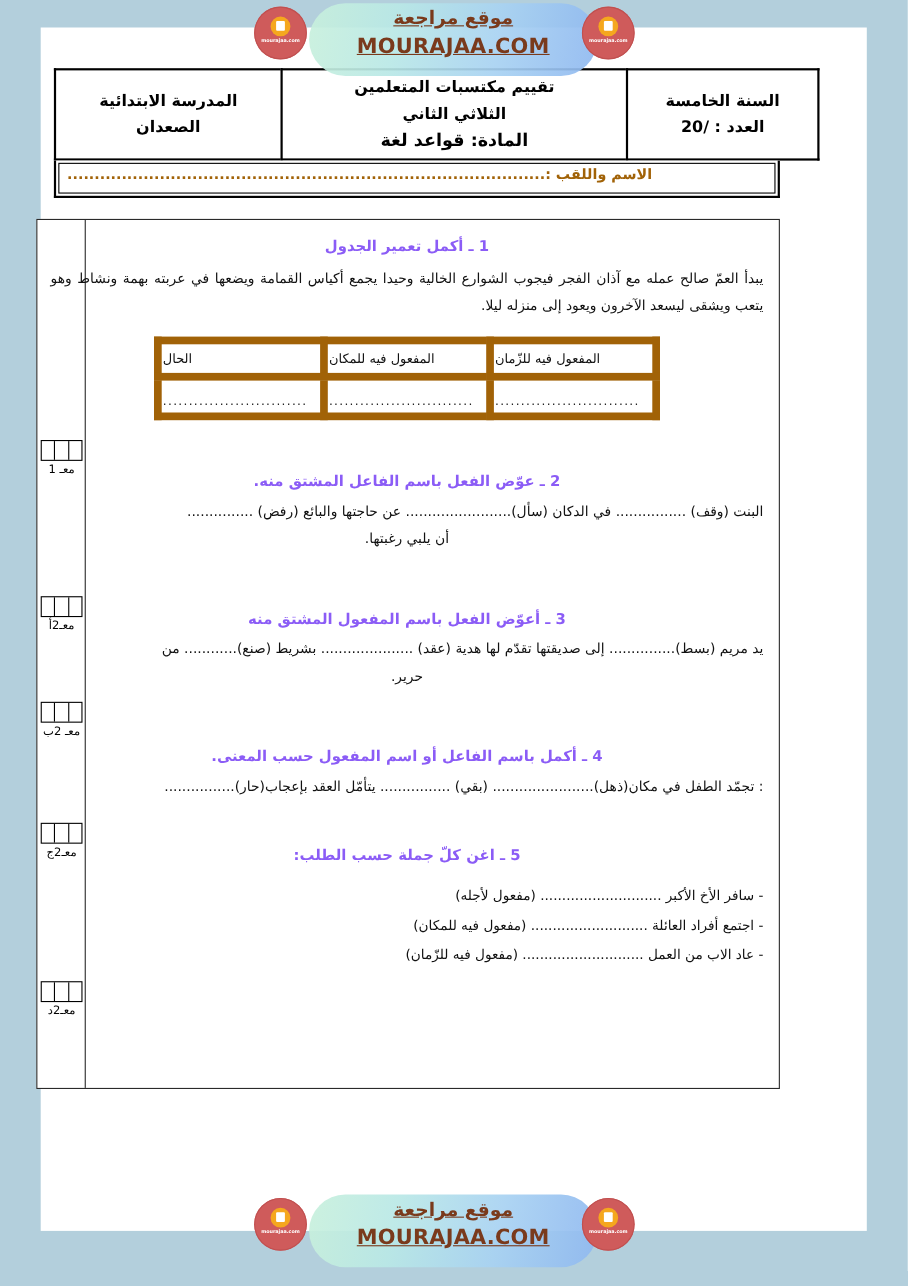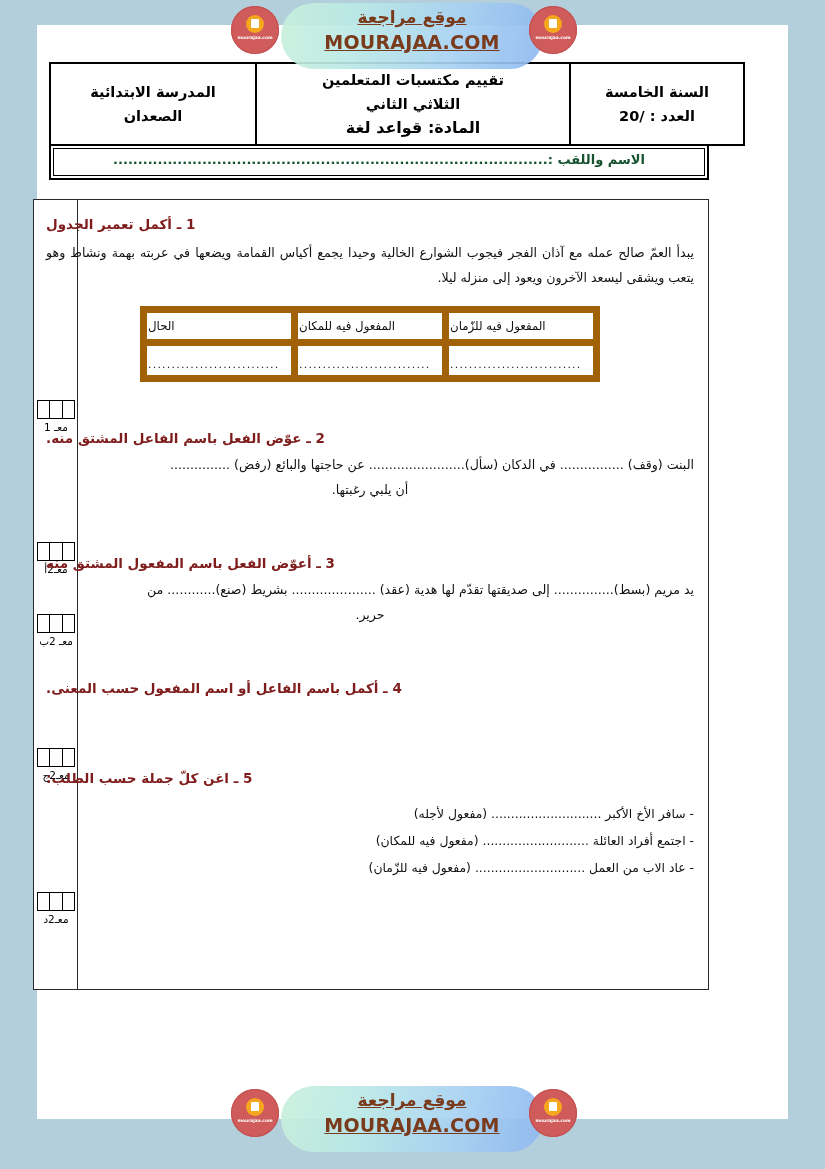--- a/index.html
+++ b/index.html
@@ -163,22 +163,22 @@
     border: 1px solid #000;
     box-sizing: border-box;
   }
   .name-line {
     position: absolute;
     right: 10px;
     top: 6px;
     left: 10px;
     font-size: 13px;
     font-weight: bold;
-    color: #14532d;
-    text-align: center;
+    color: #a16207;
+    text-align: left;
     white-space: nowrap;
     overflow: hidden;
     font-family: "DejaVu Sans", sans-serif;
   }
 
   
   .body-frame {
     position: absolute;
     left: 33px;
     top: 199px;
@@ -194,22 +194,22 @@
     left: 43px;
     top: 0;
     bottom: 0;
     width: 1px;
     background: #2a2a2a;
   }
 
   .q-title {
     font-size: 13.5px;
     font-weight: bold;
-    color: #7f1d1d;
-    text-align: left;
+    color: #8b5cf6;
+    text-align: center;
     line-height: 20px;
     font-family: "DejaVu Sans", sans-serif;
     direction: rtl;
   }
   .q-body {
     font-size: 12.6px;
     color: #111;
     text-align: justify;
     line-height: 25px;
     direction: rtl;
@@ -290,21 +290,21 @@
   .score .lab {
     margin-top: 2px;
     font-size: 10.5px;
     color: #000;
     direction: rtl;
     font-family: "DejaVu Sans", sans-serif;
     white-space: nowrap;
   }
   #sc1 { top: 200px; }
   #sc2 { top: 330px; margin-top: 12px; }
-  #sc3 { top: 414px; }
+  #sc3 { top: 438px; }
   #sc4 { top: 548px; }
   #sc5 { top: 692px; }
 </style>
 </head>
 <body>
 
 <div class="sheet"></div>
 
 <div class="wm wm-top">
   <div class="wm-blob"></div>
@@ -417,20 +417,21 @@
   </div>
 
   <div class="ex" id="ex3">
     <div class="q-title">3 ـ أعوّض الفعل باسم المفعول المشتق منه</div>
     <div class="q-body" style="margin-top:4px;">يد مريم (بسط)............... إلى صديقتها تقدّم لها هدية (عقد) ..................... بشريط (صنع)............ من</div>
     <div class="q-body" style="text-align:center;">حرير.</div>
   </div>
 
   <div class="ex" id="ex4">
     <div class="q-title">4 ـ أكمل باسم الفاعل أو اسم المفعول حسب المعنى.</div>
+    <div class="q-body" style="margin-top:4px;">: تجمّد الطفل في مكان(ذهل)....................... (بقي) ................ يتأمّل العقد بإعجاب(حار)................</div>
   </div>
 
   <div class="ex" id="ex5">
     <div class="q-title">5 ـ اغن كلّ جملة حسب الطلب:</div>
     <ul class="blist">
       <li>- سافر الأخ الأكبر ............................ (مفعول لأجله)</li>
       <li>- اجتمع أفراد العائلة ........................... (مفعول فيه للمكان)</li>
       <li>- عاد الاب من العمل ............................ (مفعول فيه للزّمان)</li>
     </ul>
   </div>

